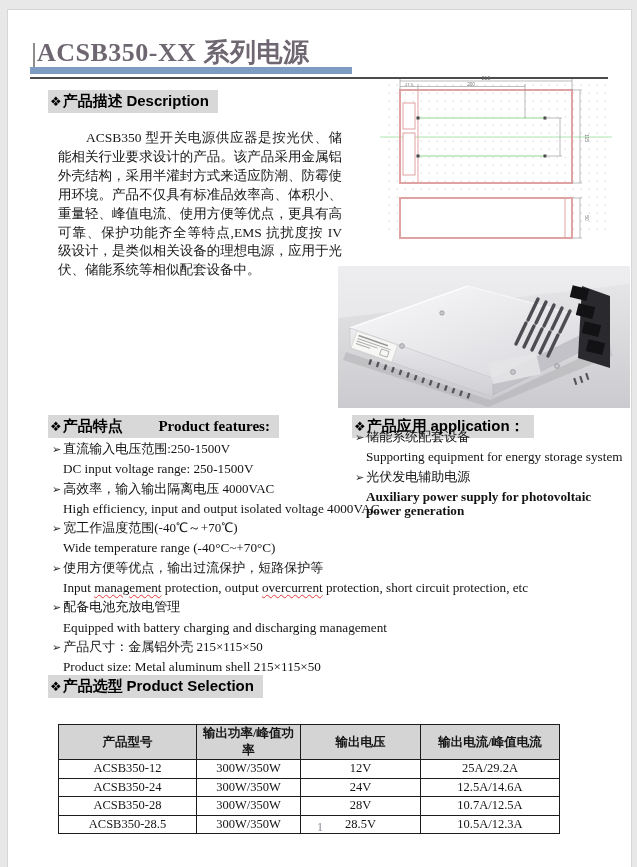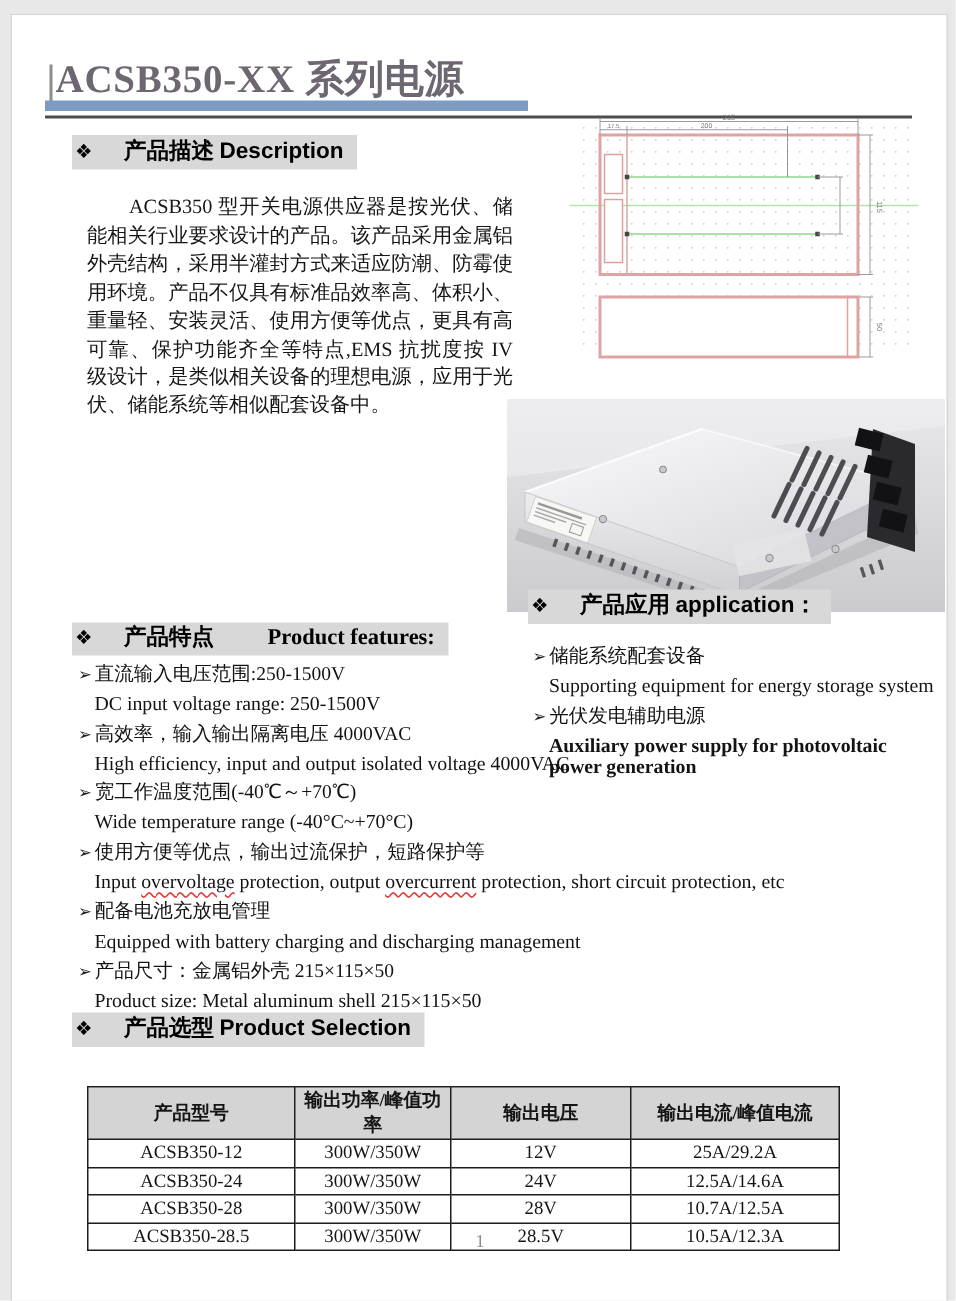--- a/index.html
+++ b/index.html
@@ -14,27 +14,27 @@
              color:#6e6671;letter-spacing:.5px;white-space:nowrap;
              font-family:"Liberation Serif",serif;}
   .caret{position:absolute;left:33px;top:43px;width:2px;height:25px;background:#8d8d8d;}
   .title-bar{position:absolute;left:30px;top:67px;width:322px;height:7px;background:#7e9bc1;}
   .title-rule{position:absolute;left:30px;top:77px;width:578px;height:2px;background:#4c4c4c;}
 
   
   .sec-head{position:absolute;background:#d8d8d8;font-weight:bold;font-size:15px;
             padding:2px 9px 3px 2px;white-space:nowrap;color:#000;line-height:17px;}
   .sec-head .diamond{font-family:"DejaVu Sans",sans-serif;font-size:13px;margin-right:1px;}
-  .sec-head .zh{font-family:Liberation Mono, monospace;margin-left:20px;}
+  .sec-head .zh{font-family:Liberation Sans, sans-serif;}
   .en-sans{font-family:"Liberation Sans",sans-serif;}
   .en-serif{font-family:"Liberation Serif",serif;margin-left:32px;}
 
   #head-desc{left:48px;top:90px;}
   #head-feat{left:48px;top:415px;}
-  #head-app{left:352px;top:393px;text-align:right;}
+  #head-app{left:352px;top:415px;text-align:right;}
   #head-sel{left:48px;top:675px;}
 
   
   #desc-body{position:absolute;left:58px;top:129px;width:284px;font-size:13.5px;
              line-height:18.9px;text-align:justify;text-indent:28px;color:#161616;}
 
   
   .list{position:absolute;}
   #feat-list{left:52px;top:439px;width:566px;}
   #app-list{left:355px;top:427px;width:240px;}
@@ -70,21 +70,21 @@
   <div class="caret"></div>
   <div class="doc-title">ACSB350-XX 系列电源</div>
   <div class="title-bar"></div>
   <div class="title-rule"></div>
 
   <div class="sec-head" id="head-desc">
     <span class="diamond">❖</span><span class="zh">产品描述</span>
     <span class="en-sans">Description</span>
   </div>
 
-  <div id="desc-body">ACSB350 型开关电源供应器是按光伏、储能相关行业要求设计的产品。该产品采用金属铝外壳结构，采用半灌封方式来适应防潮、防霉使用环境。产品不仅具有标准品效率高、体积小、重量轻、安装灵活、使用方便等优点，更具有高可靠、保护功能齐全等特点,EMS 抗扰度按 IV 级设计，是类似相关设备的理想电源，应用于光伏、储能系统等相似配套设备中。</div>
+  <div id="desc-body">ACSB350 型开关电源供应器是按光伏、储能相关行业要求设计的产品。该产品采用金属铝外壳结构，采用半灌封方式来适应防潮、防霉使用环境。产品不仅具有标准品效率高、体积小、重量轻、峰值电流、使用方便等优点，更具有高可靠、保护功能齐全等特点,EMS 抗扰度按 IV 级设计，是类似相关设备的理想电源，应用于光伏、储能系统等相似配套设备中。</div>
 
   <svg id="tech-drawing" width="250" height="190" viewBox="0 0 250 190">
     <defs>
       <pattern id="dots" width="8" height="8" patternUnits="userSpaceOnUse">
         <circle cx="1.2" cy="1.2" r="0.6" fill="#cccccc"></circle>
       </pattern>
     </defs>
     <rect x="14" y="6" width="226" height="152" fill="url(#dots)"></rect>
 
     <line x1="8" y1="61" x2="240" y2="61" stroke="#aee6ae" stroke-width="1"></line>
@@ -229,21 +229,21 @@
   </div>
 
   <div class="list" id="feat-list">
     <div class="zh-line"><span class="arrow">➢</span><span>直流输入电压范围:250-1500V</span></div>
     <div class="en-line">DC input voltage range: 250-1500V</div>
     <div class="zh-line"><span class="arrow">➢</span><span>高效率，输入输出隔离电压 4000VAC</span></div>
     <div class="en-line">High efficiency, input and output isolated voltage 4000VAC</div>
     <div class="zh-line"><span class="arrow">➢</span><span>宽工作温度范围(-40℃～+70℃)</span></div>
     <div class="en-line">Wide temperature range (-40°C~+70°C)</div>
     <div class="zh-line"><span class="arrow">➢</span><span>使用方便等优点，输出过流保护，短路保护等</span></div>
-    <div class="en-line"><span>Input </span><span class="wavy">overvoltage</span><span> protection, output </span><span class="wavy">overcurrent</span><span> protection, short circuit protection, etc</span></div>
+    <div class="en-line"><span>Input </span><span class="wavy">management</span><span> protection, output </span><span class="wavy">overcurrent</span><span> protection, short circuit protection, etc</span></div>
     <div class="zh-line"><span class="arrow">➢</span><span>配备电池充放电管理</span></div>
     <div class="en-line">Equipped with battery charging and discharging management</div>
     <div class="zh-line"><span class="arrow">➢</span><span>产品尺寸：金属铝外壳 215×115×50</span></div>
     <div class="en-line">Product size: Metal aluminum shell 215×115×50</div>
   </div>
 
   <div class="sec-head" id="head-app">
     <span class="diamond">❖</span><span class="zh">产品应用</span>
     <span class="en-sans">application：</span>
   </div>

